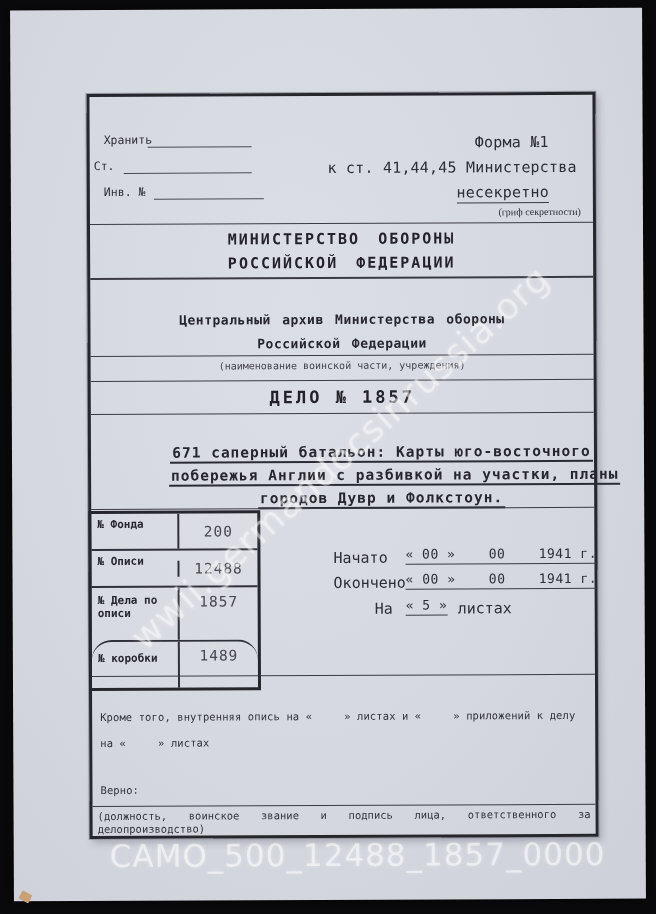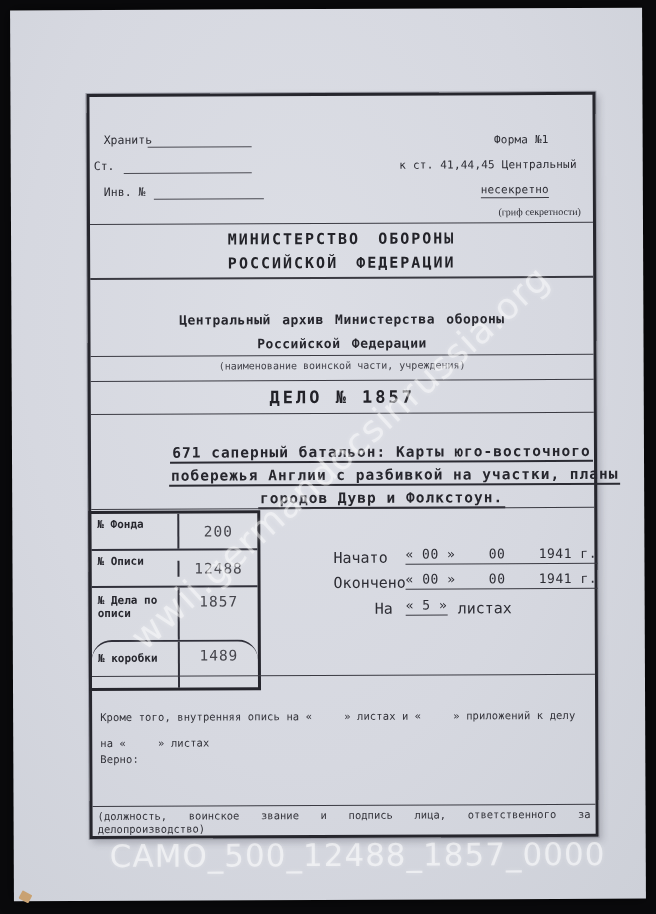--- a/index.html
+++ b/index.html
@@ -7,21 +7,21 @@
          font-family:"DejaVu Sans Mono", monospace;color:#2d2d34;}
   .page{position:absolute;left:12px;top:9px;width:632px;height:891px;
         background:radial-gradient(ellipse at 45% 35%, #dcdee5 0%, #d6d8e0 55%, #cdd0d8 100%);
         transform:rotate(-0.25deg);box-shadow:0 0 14px rgba(0,0,0,.6);}
   .form{position:absolute;left:76px;top:84px;width:509px;height:745px;box-sizing:border-box;
         border:3px solid #26262d;box-shadow:0 0 0 1px #9a9ca6, 3px 4px 7px rgba(40,40,55,.25);}
   .hline{position:absolute;left:0;right:0;height:1px;background:#3a3a42;}
   .hline.thick{height:2px;}
   .blank{position:absolute;height:1px;background:#4a4a52;}
   .t{position:absolute;white-space:pre;}
-  .fs10{font-size:10px;}  .fs105{font-size:11px;letter-spacing:.2px;}
+  .fs10{font-size:10px;}  .fs105{font-size:15px;letter-spacing:.2px;}
   .fs11{font-size:11.5px;} .fs13{font-size:15px;}
   .center{left:0;right:0;text-align:center;}
   .ministry{font-size:15px;font-weight:bold;letter-spacing:2px;word-spacing:7px;color:#222228;}
   .archive{font-size:13px;font-weight:bold;letter-spacing:.5px;word-spacing:3px;color:#26262d;}
   .delo{font-size:17px;font-weight:bold;letter-spacing:3px;color:#222228;}
   .title-line{font-size:14.5px;font-weight:bold;letter-spacing:1px;color:#26262d;}
   .title-line span{border-bottom:2px solid #2b2b33;padding:0 2px 1px 2px;}
   .stamp{font-family:"DejaVu Serif", serif;font-weight:bold;font-size:25px;letter-spacing:2px;
          color:#2f55a5;transform:scaleY(.95);}
   @supports (-webkit-background-clip: text){
@@ -65,21 +65,21 @@
       <span class="t fs11" style="left:14px;top:36px;">Хранить</span>
       <div class="blank" style="left:58px;top:50px;width:104px;"></div>
 
       <span class="t fs11" style="left:4px;top:62px;">Ст.</span>
       <div class="blank" style="left:34px;top:76px;width:128px;"></div>
 
       <span class="t fs11" style="left:14px;top:88px;">Инв. №</span>
       <div class="blank" style="left:64px;top:102px;width:110px;"></div>
 
       <span class="t fs105" style="right:44px;top:38px;">Форма №1</span>
-      <span class="t fs105" style="right:16px;top:63px;">к ст. 41,44,45 Центральный</span>
+      <span class="t fs105" style="right:16px;top:63px;">к ст. 41,44,45 Министерства</span>
       <span class="t fs105 underlined" style="right:44px;top:88px;">несекретно</span>
       <span class="t fs10" style="right:12px;top:111px;font-family:Liberation Serif, serif;">(гриф секретности)</span>
 
       <div class="hline" style="top:127px;"></div>
 
       <span class="t ministry center" style="top:134px;">МИНИСТЕРСТВО ОБОРОНЫ</span>
       <span class="t ministry center" style="top:158px;">РОССИЙСКОЙ ФЕДЕРАЦИИ</span>
 
       <div class="hline thick" style="top:181px;"></div>
 
@@ -131,21 +131,21 @@
       <span class="t dval" style="left:314px;top:476px;">« 00 »    00    1941 г.</span>
 
       <span class="t fs13" style="left:256px;top:504px;padding-left:27px;">На</span>
       <span class="t dval" style="left:314px;top:502px;">« 5 »</span>
       <span class="t fs13" style="left:366px;top:504px;">листах</span>
 
       <div class="hline" style="top:579px;"></div>
 
       <span class="t note" style="left:8px;top:614px;">Кроме того, внутренняя опись на «     » листах и «     » приложений к делу</span>
       <span class="t note" style="left:8px;top:640px;">на «     » листах</span>
-      <span class="t note" style="left:8px;top:656px;">Верно:</span>
+      <span class="t note" style="left:8px;top:687px;">Верно:</span>
 
       <div class="hline" style="top:709px;"></div>
 
       <div class="cap1">(должность, воинское звание и подпись лица, ответственного за</div>
       <div class="cap2">делопроизводство)</div>
     </div>
 
     <div class="wm-diag">wwii.germandocsinrussia.org</div>
     <div class="wm-bottom">CAMO_500_12488_1857_0000</div>
     <div class="speck"></div>

